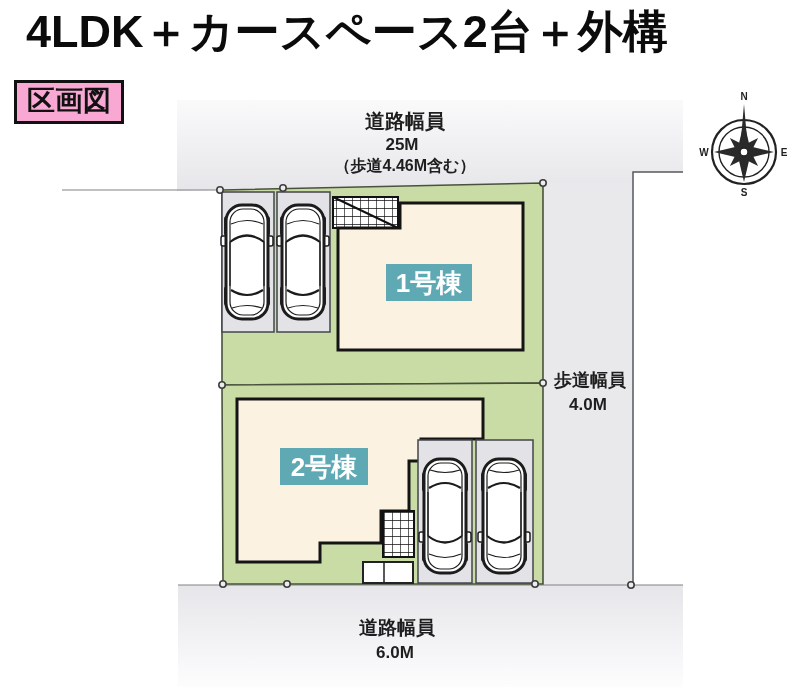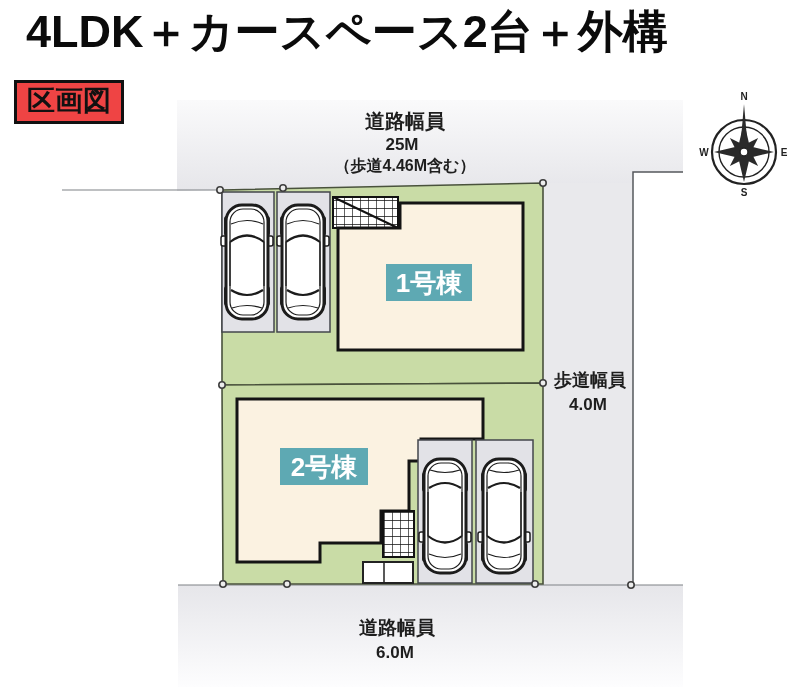--- a/index.html
+++ b/index.html
@@ -2,21 +2,21 @@
 <html><head>
 <meta charset="utf-8">
 <style>
   html,body{margin:0;padding:0;background:#ffffff;}
   #stage{position:relative;width:804px;height:687px;overflow:hidden;background:#fff;
          font-family:"Liberation Sans","DejaVu Sans",sans-serif;}
   .page-title{position:absolute;left:26px;top:2px;font-size:45px;font-weight:800;
               color:#0b0b0b;letter-spacing:0px;white-space:nowrap;}
   .section-box{position:absolute;left:14px;top:80px;border:3px solid #111;
                padding:1px 10px 3px 10px;font-size:28px;font-weight:bold;color:#111;
-               background:#ef4444;line-height:1.2;}
+               background:#f9a8d4;line-height:1.2;}
   svg{position:absolute;left:0;top:0;}
   .lot{stroke:#49523c;stroke-width:1.6;}
   .building{stroke:#141414;stroke-width:3;stroke-linejoin:miter;}
   .stall{fill:#e2e2e7;stroke:#43464c;stroke-width:1.5;}
   .hatch-box{stroke:#111;stroke-width:2;}
   .hatch-line{stroke:#111;stroke-width:2;fill:none;}
   .steps{fill:#ffffff;stroke:#222;stroke-width:2;}
   .steps-line{stroke:#222;stroke-width:1.5;}
   .road-line{stroke:#55585c;stroke-width:1.5;fill:none;}
   .road-line-thin{stroke:#7e8186;stroke-width:1.2;fill:none;}

